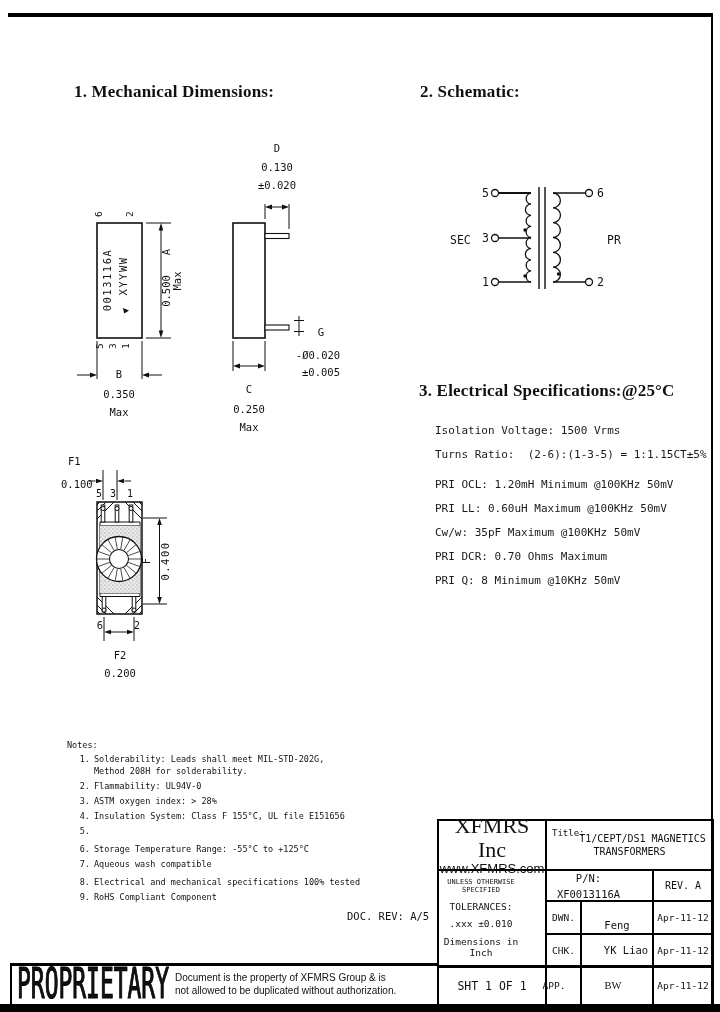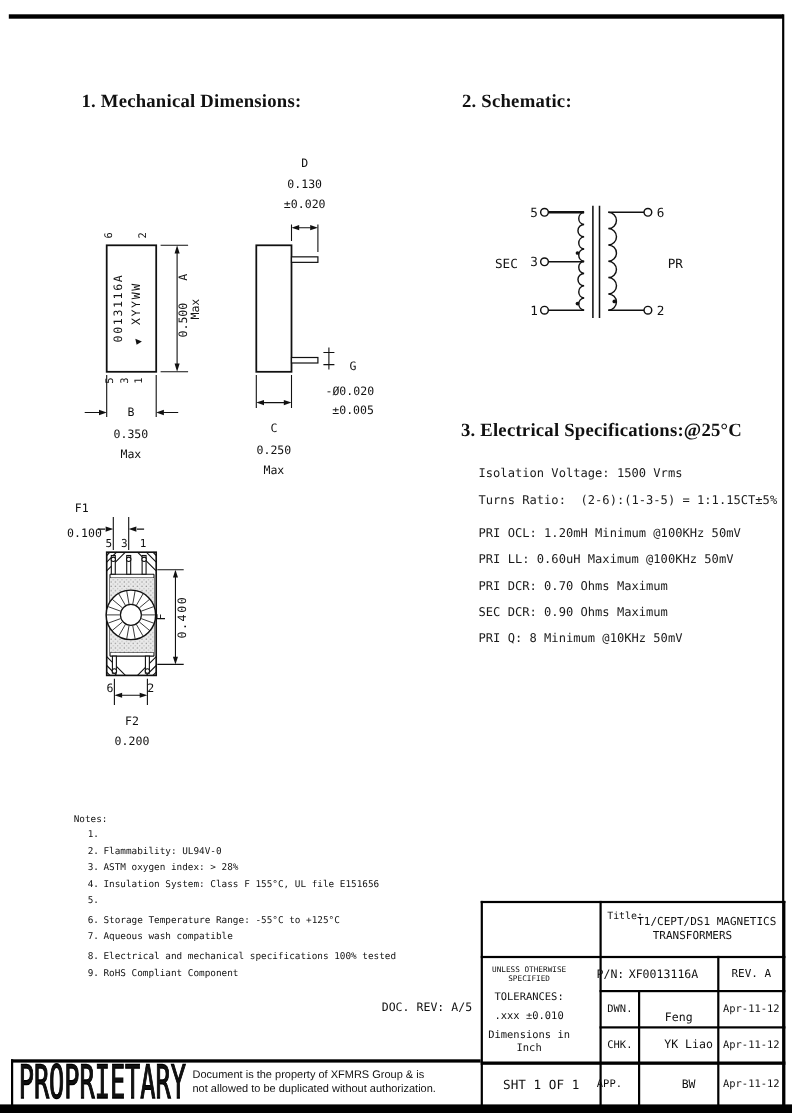--- a/index.html
+++ b/index.html
@@ -194,29 +194,31 @@
   <text x="597" y="286" font-size="11.5">2</text>
   <text x="450" y="244" font-size="11.5">SEC</text>
   <text x="607" y="244" font-size="11.5">PR</text>
 </svg>
 
 <div class="specs">
   <div class="spec">Isolation Voltage: 1500 Vrms</div>
   <div class="spec gap">Turns Ratio:  (2-6):(1-3-5) = 1:1.15CT±5%</div>
   <div class="spec">PRI OCL: 1.20mH Minimum @100KHz 50mV</div>
   <div class="spec">PRI LL: 0.60uH Maximum @100KHz 50mV</div>
+  <div class="spec">Cw/w: 35pF Maximum @100KHz 50mV</div>
   <div class="spec">PRI DCR: 0.70 Ohms Maximum</div>
-  <div class="spec">SEC DCR: 0.90 Ohms Maximum</div>
   <div class="spec">PRI Q: 8 Minimum @10KHz 50mV</div>
 </div>
 
 <div class="notes">
   <div class="notes-head">Notes:</div>
   <div class="note">
       <span class="nnum">1.</span>
+      <span class="ntext">Solderability: Leads shall meet MIL-STD-202G,
+Method 208H for solderability.</span>
     </div>
   <div class="note">
       <span class="nnum">2.</span>
       <span class="ntext">Flammability: UL94V-0</span>
     </div>
   <div class="note">
       <span class="nnum">3.</span>
       <span class="ntext">ASTM oxygen index: &gt; 28%</span>
     </div>
   <div class="note">
@@ -251,48 +253,52 @@
   <div class="tbline" style="left:0;top:0;width:2px;height:186px;"></div>
   <div class="tbline" style="left:275px;top:0;width:2px;height:186px;"></div>
   <div class="tbline" style="left:0;top:50px;width:277px;height:2px;"></div>
   <div class="tbline" style="left:108px;top:81px;width:169px;height:2px;"></div>
   <div class="tbline" style="left:108px;top:114px;width:169px;height:2px;"></div>
   <div class="tbline" style="left:0;top:146px;width:277px;height:3px;"></div>
   <div class="tbline" style="left:108px;top:0;width:2px;height:186px;"></div>
   <div class="tbline" style="left:143px;top:81px;width:2px;height:105px;"></div>
   <div class="tbline" style="left:215px;top:50px;width:2px;height:136px;"></div>
 
+  <div class="tbcell" style="left:2px;top:3px;width:106px;height:46px;">
+    <div style="font-family:'Liberation Serif',serif;font-size:22px;line-height:24px;">XFMRS Inc</div>
+    <div style="font-size:13px;line-height:14px;">www.XFMRS.com</div>
+  </div>
   <div class="tbcell" style="left:110px;top:2px;width:165px;height:48px;">
     <div class="mono" style="position:absolute;left:5px;top:7px;font-size:9px;">Title:</div>
     <div class="mono" style="font-size:10px;line-height:13px;margin-left:26px;">T1/CEPT/DS1 MAGNETICS</div>
     <div class="mono" style="font-size:10px;line-height:13px;text-align:center;">TRANSFORMERS</div>
   </div>
   <div class="tbcell" style="left:2px;top:52px;width:84px;height:94px;justify-content:space-evenly;">
     <div class="mono" style="font-size:7px;">UNLESS OTHERWISE SPECIFIED</div>
     <div class="mono" style="font-size:9.5px;text-align:right;">TOLERANCES:</div>
     <div class="mono" style="font-size:9.5px;">.xxx ±0.010</div>
     <div class="mono" style="font-size:9.5px;">Dimensions in Inch</div>
   </div>
-  <div class="tbcell mono" style="left:110px;top:52px;width:83px;height:29px;flex-direction:row;gap:4px;font-size:10.5px;">
+  <div class="tbcell mono" style="left:110px;top:52px;width:83px;height:29px;flex-direction:column;gap:4px;font-size:10.5px;">
     <span>P/N:</span>
     <span>XF0013116A</span>
   </div>
   <div class="tbcell mono" style="left:217px;top:52px;width:58px;height:29px;font-size:10px;">REV. A</div>
 
   <div class="tbcell mono" style="left:110px;top:83px;width:33px;height:31px;font-size:9.5px;">DWN.</div>
   <div class="tbcell mono" style="left:145px;top:83px;width:70px;height:45px;font-size:10.5px;">Feng</div>
   <div class="tbcell mono" style="left:217px;top:83px;width:58px;height:31px;font-size:9.5px;">Apr-11-12</div>
 
   <div class="tbcell mono" style="left:110px;top:116px;width:33px;height:30px;font-size:9.5px;">CHK.</div>
   <div class="tbcell mono" style="left:145px;top:116px;width:88px;height:30px;font-size:10.5px;">YK Liao</div>
   <div class="tbcell mono" style="left:217px;top:116px;width:58px;height:30px;font-size:9.5px;">Apr-11-12</div>
 
   <div class="tbcell mono" style="left:2px;top:149px;width:106px;height:35px;font-size:11.5px;">SHT 1 OF 1</div>
   <div class="tbcell mono" style="left:110px;top:149px;width:14px;height:35px;font-size:9.5px;">APP.</div>
-  <div class="tbcell mono" style="left:145px;top:149px;width:88px;height:35px;font-size:10.5px;">BW</div>
+  <div class="tbcell mono" style="left:132px;top:149px;width:88px;height:35px;font-size:10.5px;font-family:Liberation Serif, serif;">BW</div>
   <div class="tbcell mono" style="left:217px;top:149px;width:58px;height:35px;font-size:9.5px;">Apr-11-12</div>
 </div>
 
 <div class="prop">
   <svg width="160" height="38" style="position:absolute;left:2px;top:0;">
     <text x="3" y="32" font-size="42" font-family="Liberation Sans, sans-serif" textLength="152" lengthAdjust="spacingAndGlyphs" fill="#fff" stroke="#000" stroke-width="1.2">PROPRIETARY</text>
   </svg>
   <div style="position:absolute;left:163px;top:5px;font-size:10px;line-height:13px;">
     <div>Document is the property of XFMRS Group &amp; is</div>
     <div>not allowed to be duplicated without authorization.</div>

